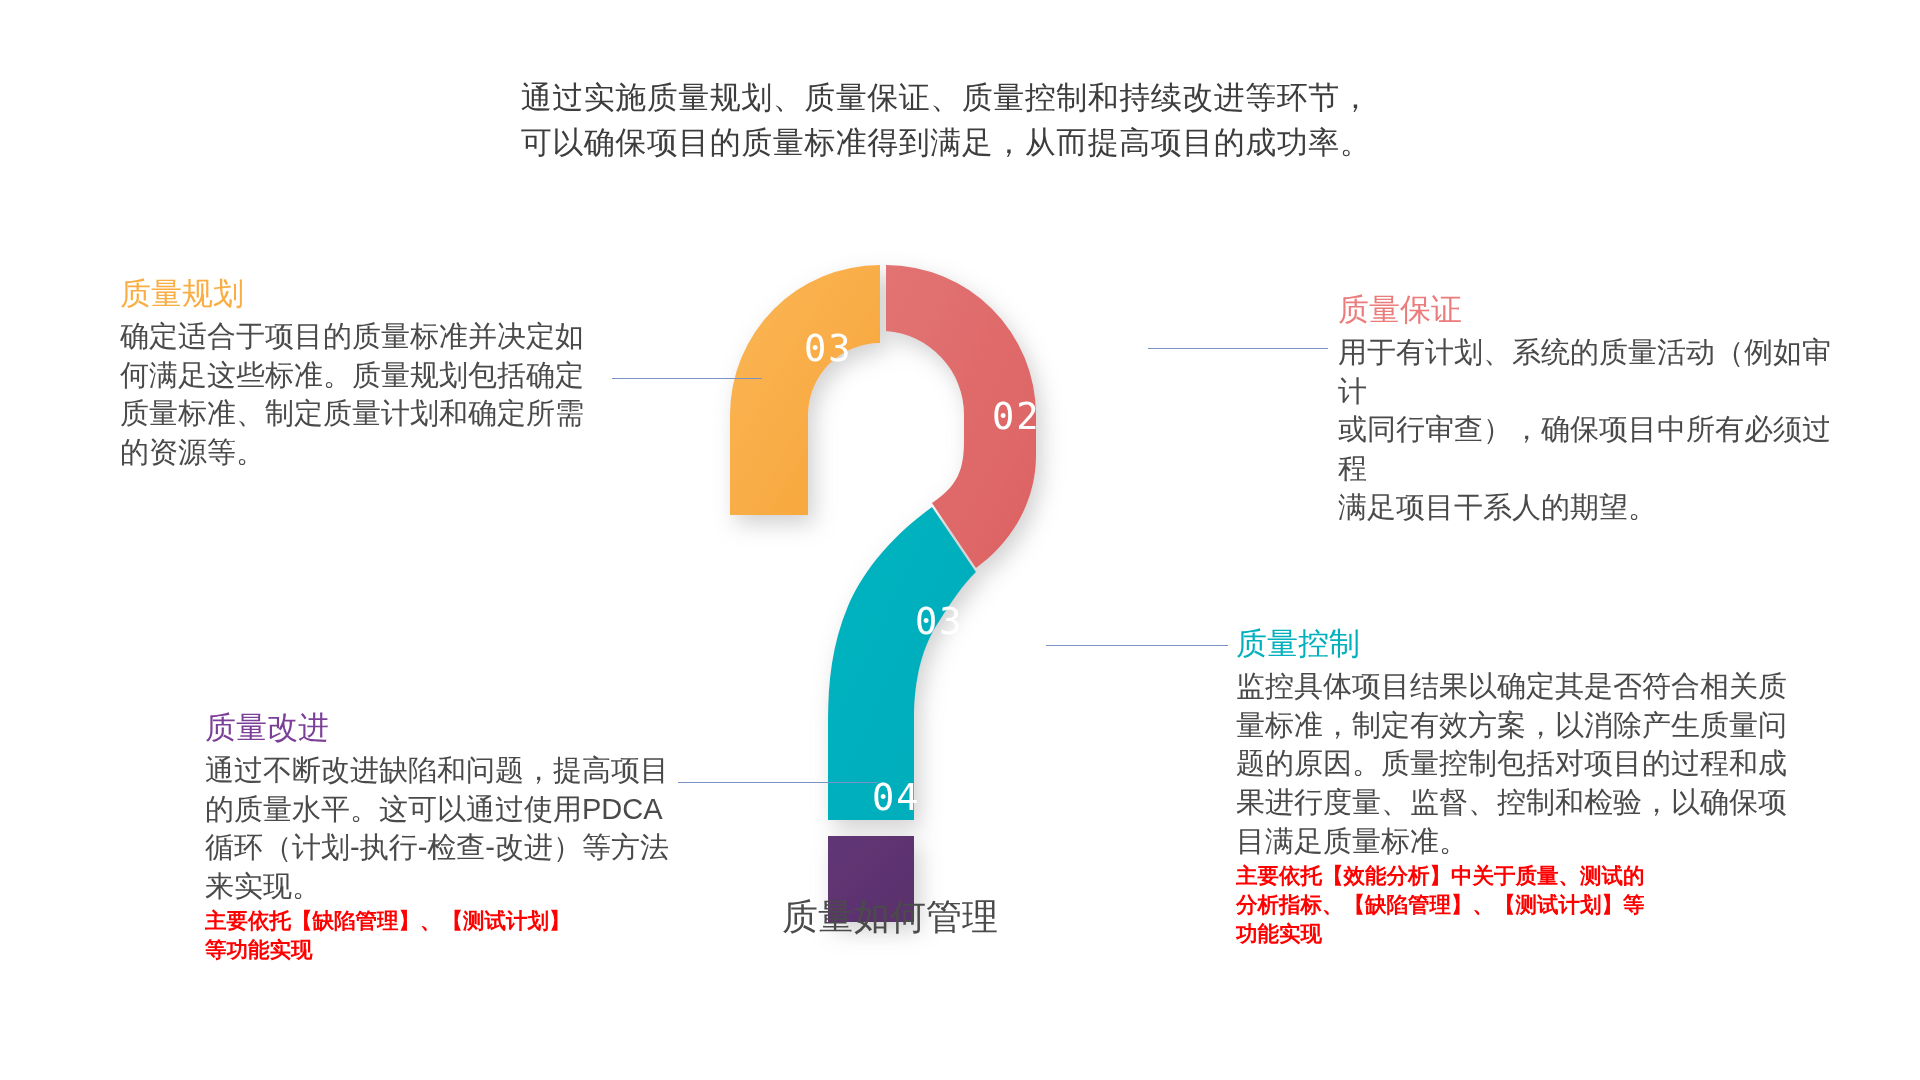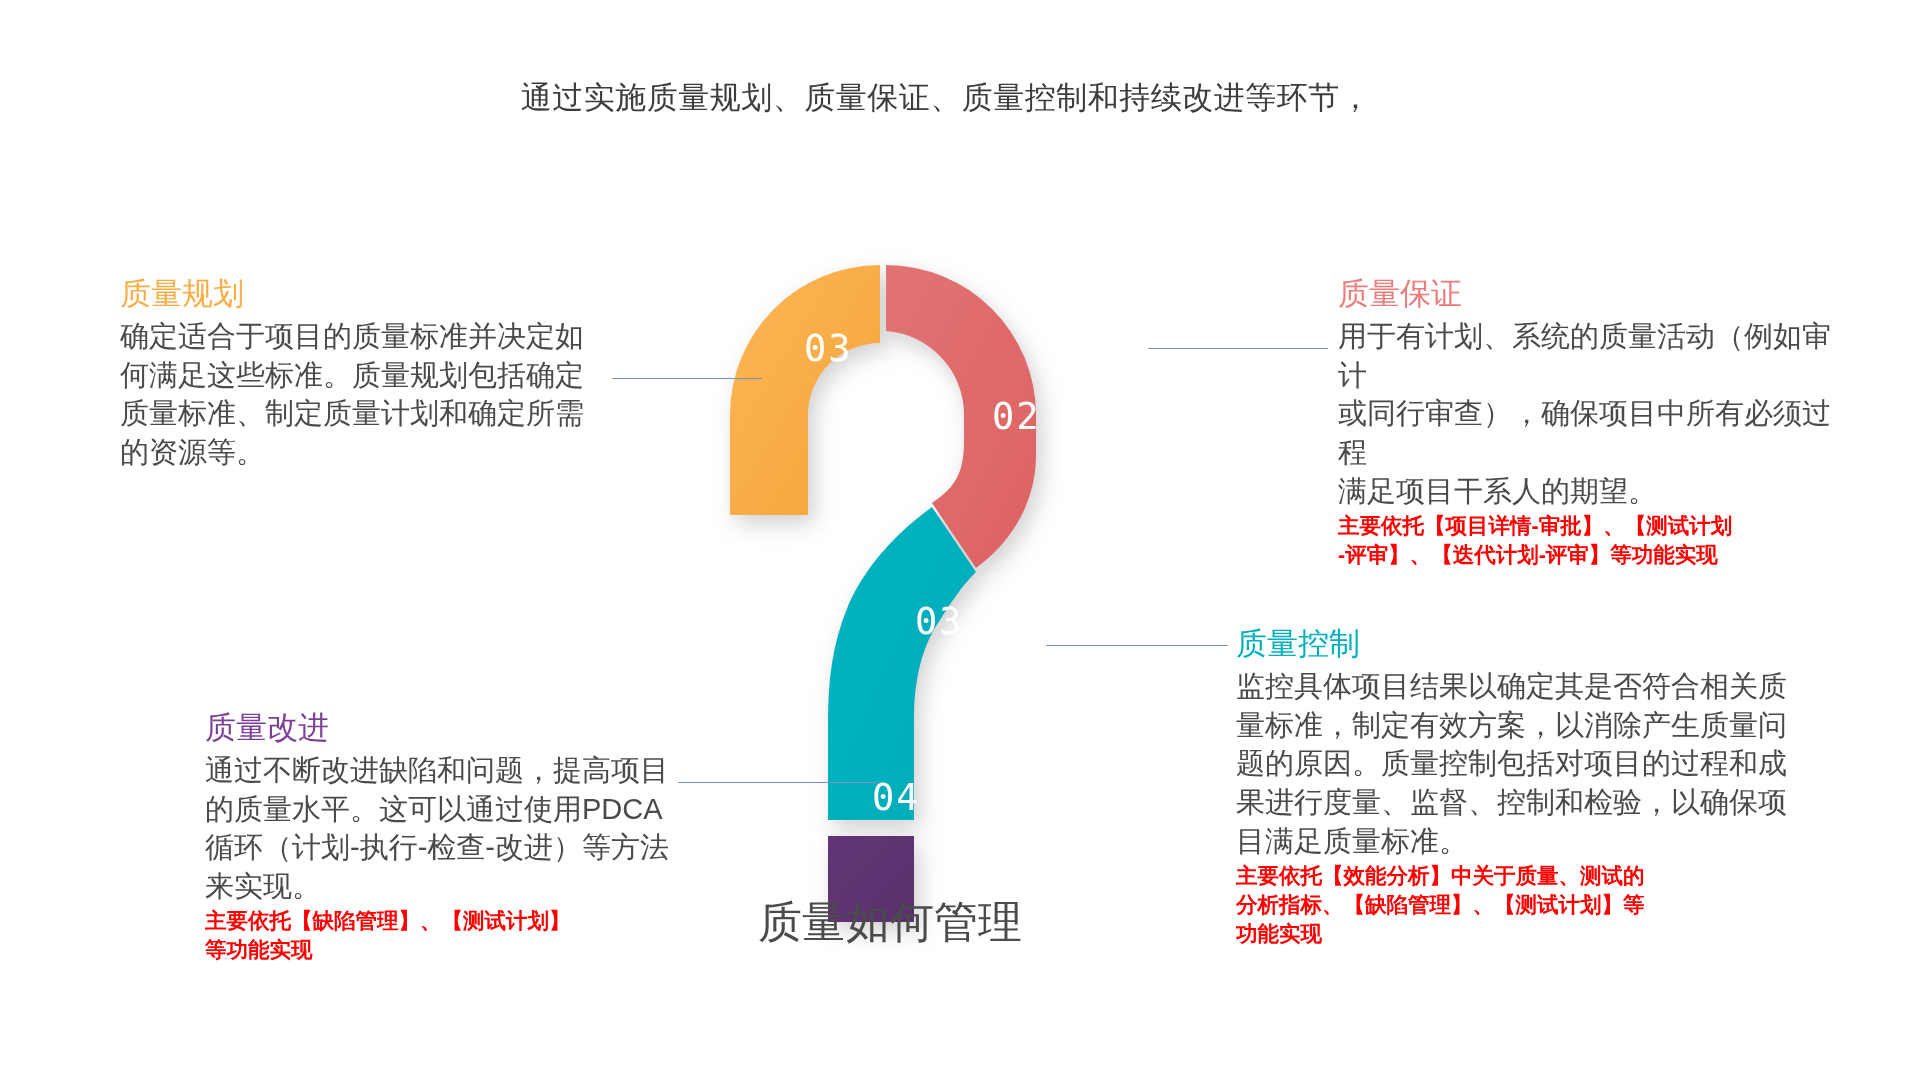--- a/index.html
+++ b/index.html
@@ -56,21 +56,21 @@
   #num-03 { left: 215px; top: 350px; }
   #num-04 { left: 172px; top: 526px; }
 
   
   #bottom-caption {
     position: absolute;
     left: 0;
     top: 893px;
     width: 1780px;
     text-align: center;
-    font-size: 44px;
+    font-size: 36px;
     color: #4b4b4b;
   }
 
   
   .panel { position: absolute; }
   .panel-head {
     font-size: 31px;
     margin: 0 0 5px 0;
     line-height: 1.15;
     font-weight: 400;
@@ -84,40 +84,41 @@
   .panel-note {
     font-size: 21.5px;
     line-height: 1.34;
     color: #ff0000;
     font-weight: bold;
     white-space: pre-line;
     margin-top: 1px;
   }
 
   #panel-planning   { left: 120px;  top: 276px;  width: 468px; }
-  #panel-assurance  { left: 1338px; top: 276px;  width: 512px; }
+  #panel-assurance  { left: 1338px; top: 292px;  width: 512px; }
   #panel-control    { left: 1236px; top: 618px;  width: 552px; margin-top: 8px; }
   #panel-improve    { left: 205px;  top: 710px;  width: 470px; }
 
   
   .connector {
     position: absolute;
     height: 0;
     border-top: 1px solid #7a93c4;
   }
   #conn-01 { left: 612px;  top: 378px; width: 150px; }
   #conn-02 { left: 1148px; top: 348px; width: 180px; }
   #conn-03 { left: 1046px; top: 645px; width: 182px; }
   #conn-04 { left: 678px;  top: 782px; width: 200px; }
 </style>
 </head>
 <body>
 
 <div id="title-block">
   <div class="title-line">通过实施质量规划、质量保证、质量控制和持续改进等环节，</div>
+  <div class="title-line">可以确保项目的质量标准得到满足，从而提高项目的成功率。</div>
 </div>
 
 <div id="qmark">
   <svg width="520" height="620" viewBox="0 0 520 620" xmlns="http://www.w3.org/2000/svg">
     <defs>
       <filter id="softShadow" x="-35%" y="-35%" width="180%" height="180%">
         <feDropShadow dx="6" dy="9" stdDeviation="11" flood-color="#9a9a9a" flood-opacity="0.45"></feDropShadow>
       </filter>
       <linearGradient id="gradOrange" x1="0" y1="0" x2="1" y2="1">
         <stop offset="0%" stop-color="#fbb657"></stop>
@@ -166,22 +167,20 @@
 何满足这些标准。质量规划包括确定
 质量标准、制定质量计划和确定所需
 的资源等。</div>
 </div>
 
 <div class="panel" id="panel-assurance">
   <div class="panel-head" style="color:#ec7b7b;">质量保证</div>
   <div class="panel-body">用于有计划、系统的质量活动（例如审计
 或同行审查），确保项目中所有必须过程
 满足项目干系人的期望。</div>
-  <div class="panel-note">主要依托【项目详情-审批】、【测试计划
--评审】、【迭代计划-评审】等功能实现</div>
 </div>
 
 <div class="panel" id="panel-control">
   <div class="panel-head" style="color:#00b0bd;">质量控制</div>
   <div class="panel-body">监控具体项目结果以确定其是否符合相关质
 量标准，制定有效方案，以消除产生质量问
 题的原因。质量控制包括对项目的过程和成
 果进行度量、监督、控制和检验，以确保项
 目满足质量标准。</div>
   <div class="panel-note">主要依托【效能分析】中关于质量、测试的

